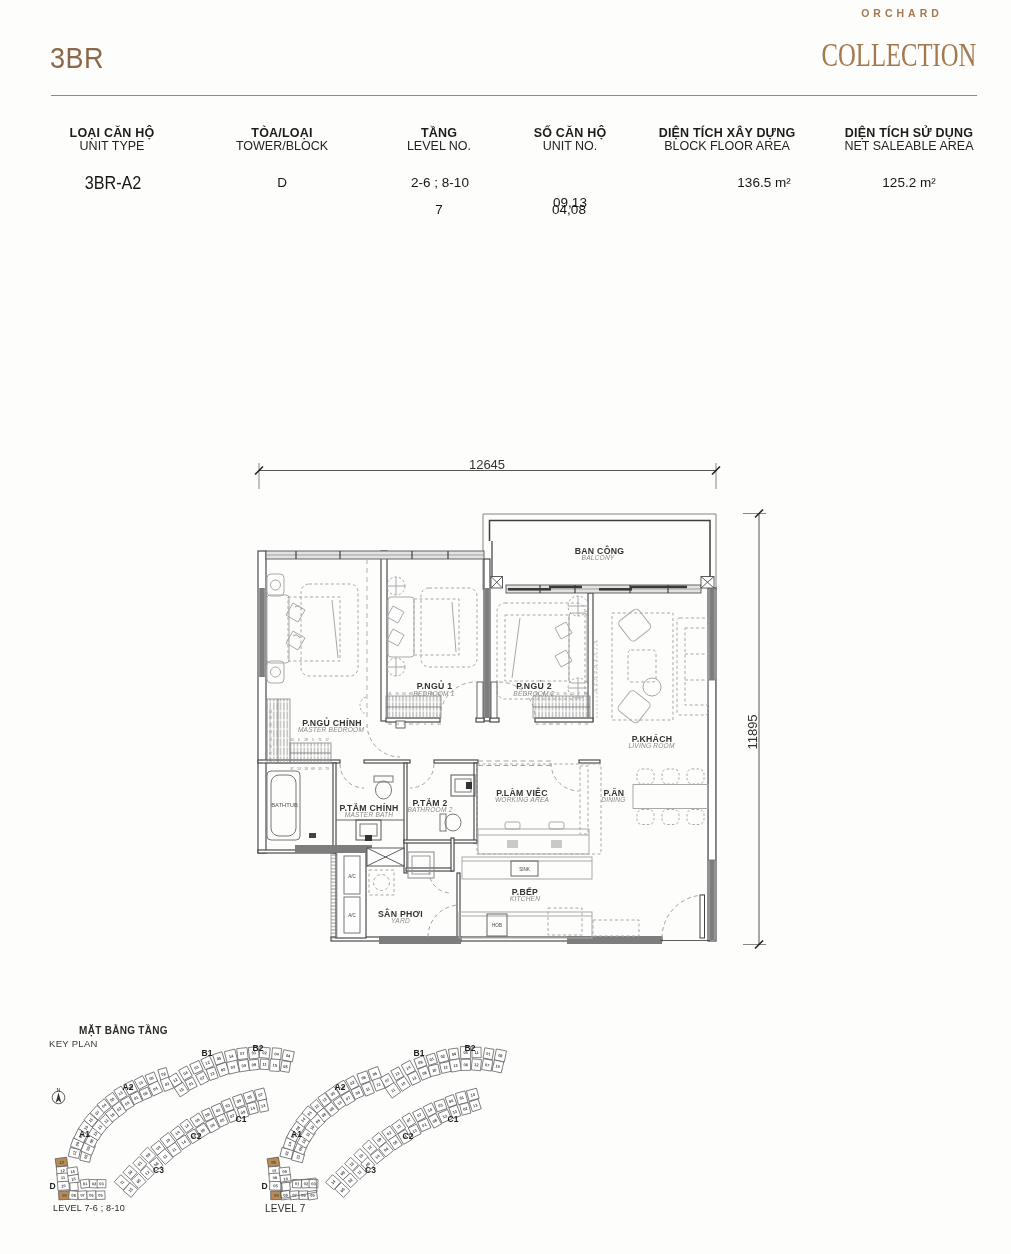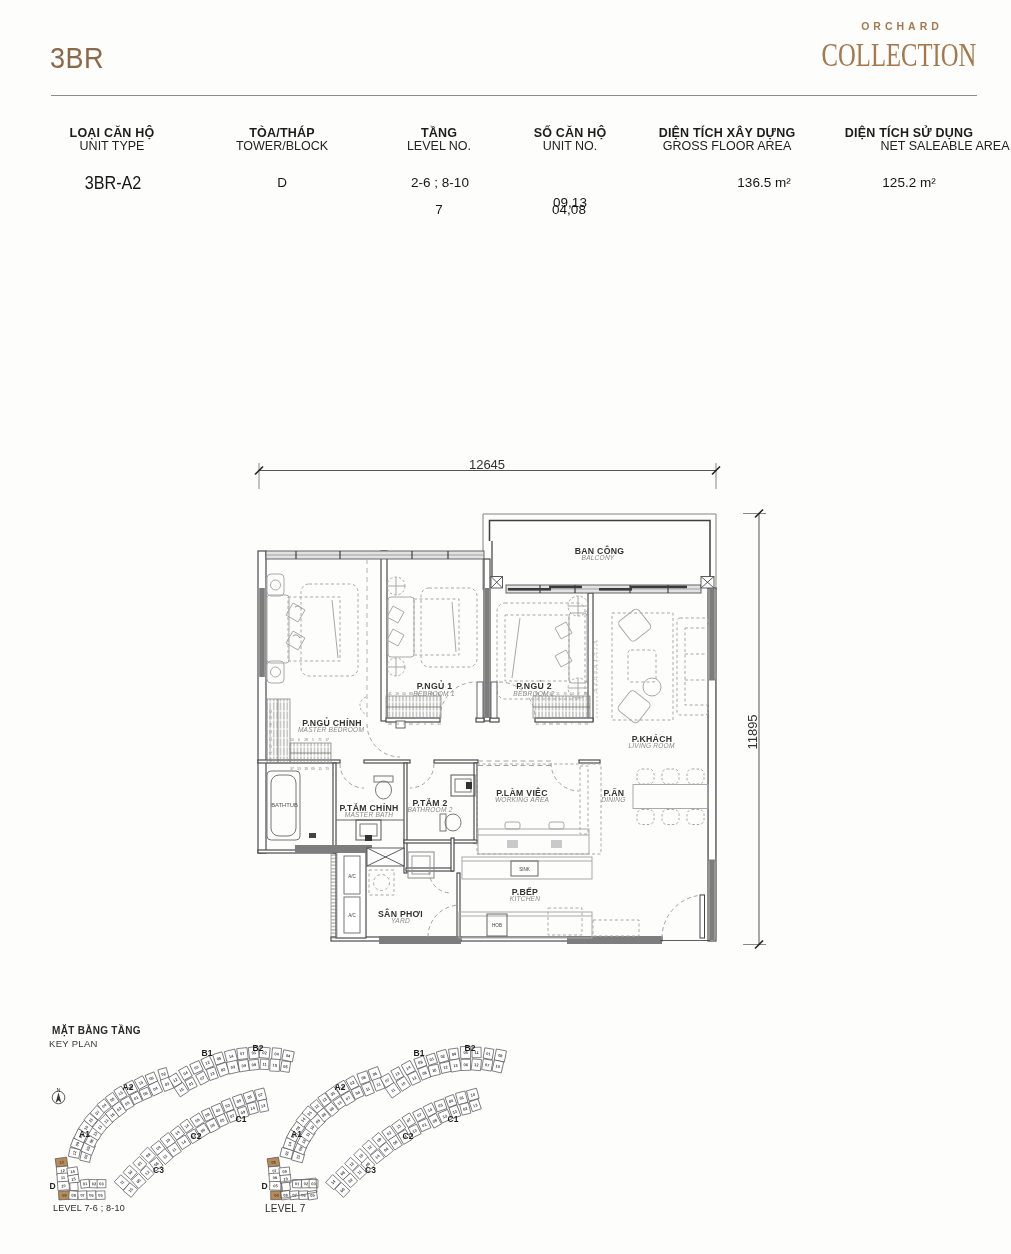--- a/index.html
+++ b/index.html
@@ -8,48 +8,48 @@
   .ctr{transform:translateX(-50%);text-align:center;white-space:nowrap;}
   .hdr1{font-weight:bold;font-size:12.5px;color:#1c1c1c;letter-spacing:.2px;}
   .hdr2{font-size:12.5px;color:#222;}
   .val{font-size:13.5px;color:#161616;}
 </style>
 </head>
 <body>
 
   <div class="abs" style="left:50px;top:41px;font-size:30px;color:#8a6848;letter-spacing:0.5px;transform:scaleX(0.9);transform-origin:0 0;">3BR</div>
 
-  <div class="abs ctr" style="left:902px;top:20px;font-size:10.5px;letter-spacing:4px;color:#a5794e;font-weight:bold;">ORCHARD</div>
+  <div class="abs ctr" style="left:902px;top:7px;font-size:10.5px;letter-spacing:4px;color:#a5794e;font-weight:bold;">ORCHARD</div>
   <div class="abs ctr" style="left:899px;top:35px;font-size:34.5px;color:#a5794e;font-family:'Liberation Serif',serif;transform:translateX(-50%) scaleX(0.715);">COLLECTION</div>
 
   <div class="abs" style="left:51px;top:95px;width:926px;height:1px;background:#8c8c8c;"></div>
 
   <div class="abs ctr hdr1" style="left:112px;top:126px;">LOẠI CĂN HỘ</div>
   <div class="abs ctr hdr2" style="left:112px;top:139px;text-align:center;">UNIT TYPE</div>
-  <div class="abs ctr hdr1" style="left:282px;top:126px;">TÒA/THÁP</div>
+  <div class="abs ctr hdr1" style="left:282px;top:126px;">TÒA/LOẠI</div>
   <div class="abs ctr hdr2" style="left:282px;top:139px;">TOWER/BLOCK</div>
   <div class="abs ctr hdr1" style="left:439px;top:126px;">TẦNG</div>
   <div class="abs ctr hdr2" style="left:439px;top:139px;">LEVEL NO.</div>
   <div class="abs ctr hdr1" style="left:570px;top:126px;">SỐ CĂN HỘ</div>
   <div class="abs ctr hdr2" style="left:570px;top:139px;">UNIT NO.</div>
   <div class="abs ctr hdr1" style="left:727px;top:126px;">DIỆN TÍCH XÂY DỰNG</div>
-  <div class="abs ctr hdr2" style="left:727px;top:139px;">GROSS FLOOR AREA</div>
+  <div class="abs ctr hdr2" style="left:727px;top:139px;">BLOCK FLOOR AREA</div>
   <div class="abs ctr hdr1" style="left:909px;top:126px;">DIỆN TÍCH SỬ DỤNG</div>
-  <div class="abs ctr hdr2" style="left:909px;top:139px;margin-left:36px;">NET SALEABLE AREA</div>
+  <div class="abs ctr hdr2" style="left:909px;top:139px;">NET SALEABLE AREA</div>
 
   <div class="abs ctr" style="left:113px;top:173px;font-size:18px;color:#161616;transform:translateX(-50%) scaleX(0.9);">3BR-A2</div>
   <div class="abs ctr val" style="left:282px;top:175px;">D</div>
   <div class="abs ctr val" style="left:440px;top:175px;">2-6 ; 8-10</div>
   <div class="abs ctr val" style="left:439px;top:202px;">7</div>
   <div class="abs ctr val" style="left:570px;top:175px;margin-top:20px;">09,13</div>
   <div class="abs ctr val" style="left:569px;top:202px;">04,08</div>
   <div class="abs ctr val" style="left:764px;top:175px;">136.5 m²</div>
   <div class="abs ctr val" style="left:909px;top:175px;">125.2 m²</div>
 
-  <div class="abs" style="left:36px;top:1025px;font-size:10px;font-weight:bold;color:#2a2a2a;letter-spacing:.3px;padding-left:16px;">MẶT BẰNG TẦNG</div>
+  <div class="abs" style="left:63px;top:1025px;font-size:10px;font-weight:bold;color:#2a2a2a;letter-spacing:.3px;padding-left:16px;">MẶT BẰNG TẦNG</div>
   <div class="abs" style="left:49px;top:1038px;font-size:9.5px;color:#3a3a3a;letter-spacing:.3px;">KEY PLAN</div>
   <div class="abs" style="left:53px;top:1203px;font-size:9px;color:#2a2a2a;letter-spacing:.2px;">LEVEL 7-6 ; 8-10</div>
   <div class="abs" style="left:265px;top:1203px;font-size:10px;color:#2a2a2a;letter-spacing:.2px;">LEVEL 7</div>
 
   <svg class="abs" style="left:0;top:0;" width="1011" height="1254" viewBox="0 0 1011 1254">
     <defs>
       <pattern id="wh" width="3.4" height="9" patternUnits="userSpaceOnUse">
         <line x1="1.7" y1="0.5" x2="1.7" y2="8.5" stroke="#999" stroke-width="0.9"></line>
       </pattern>
       <pattern id="lv" width="6" height="3.4" patternUnits="userSpaceOnUse">

